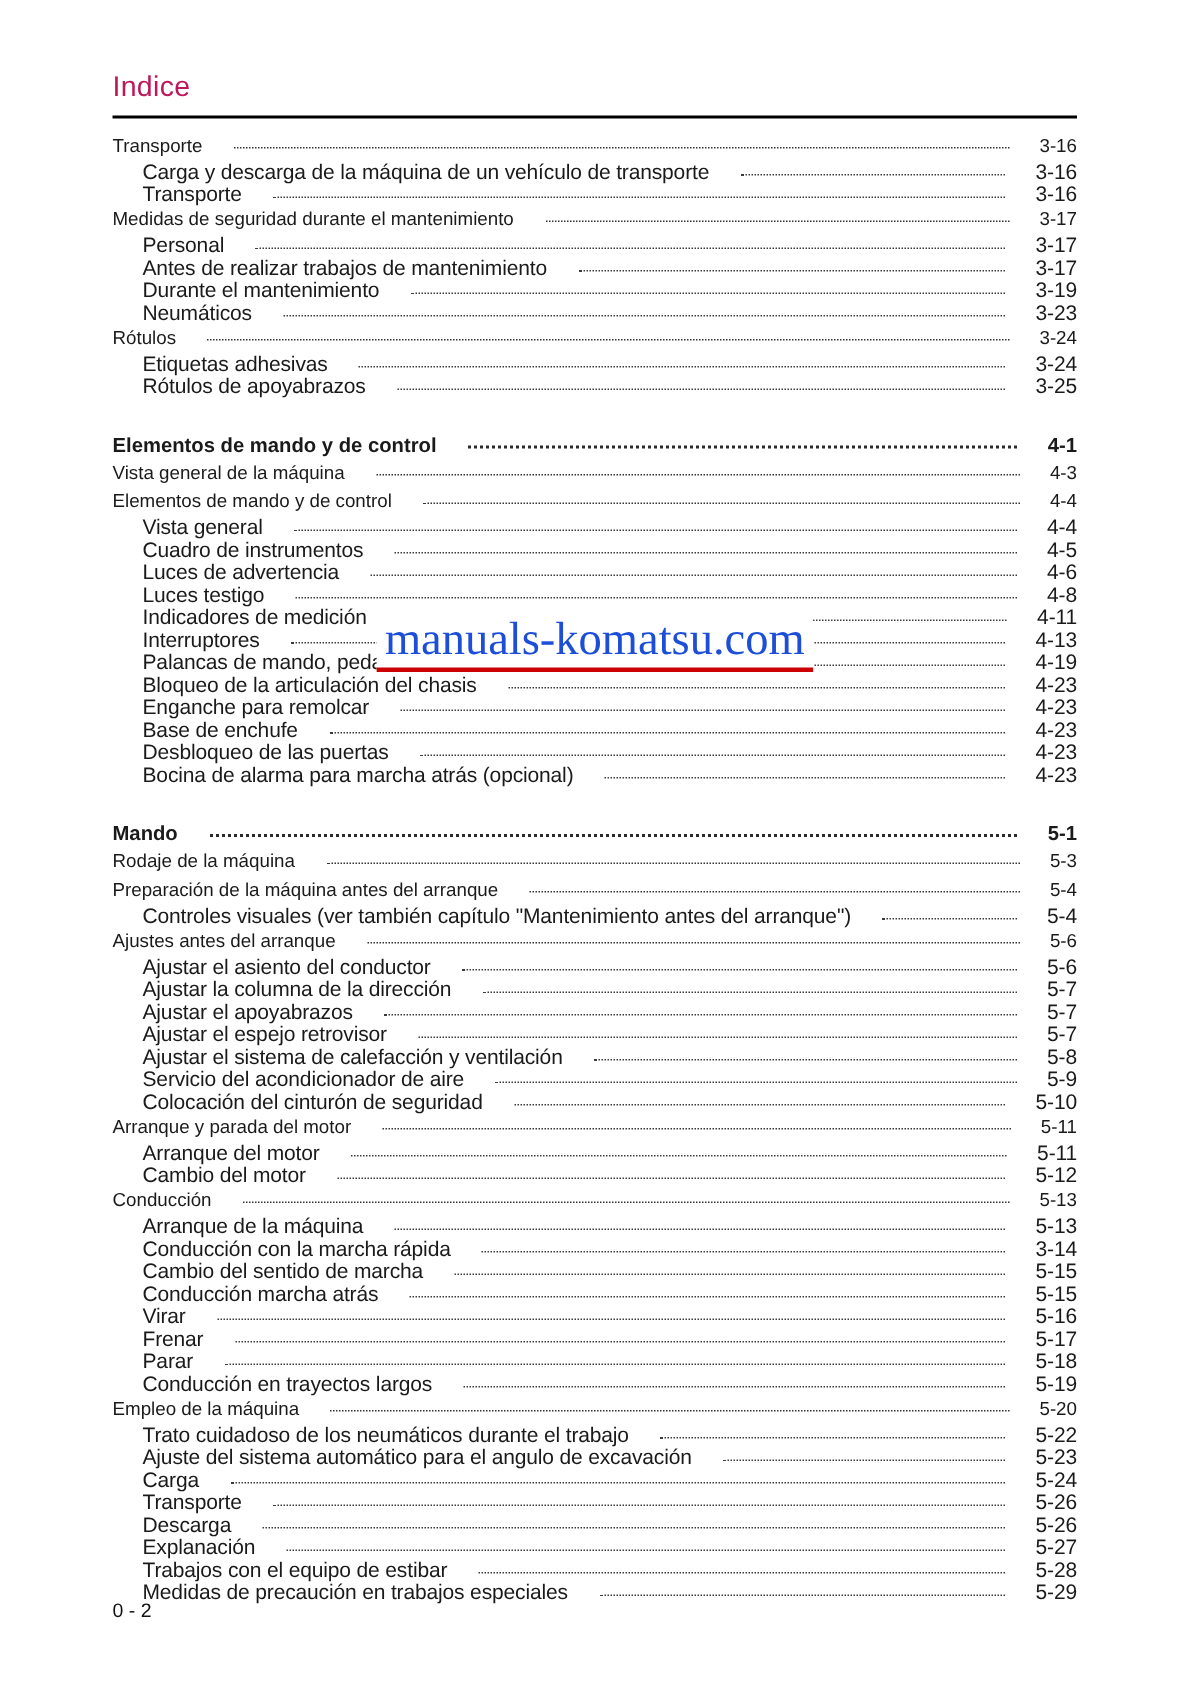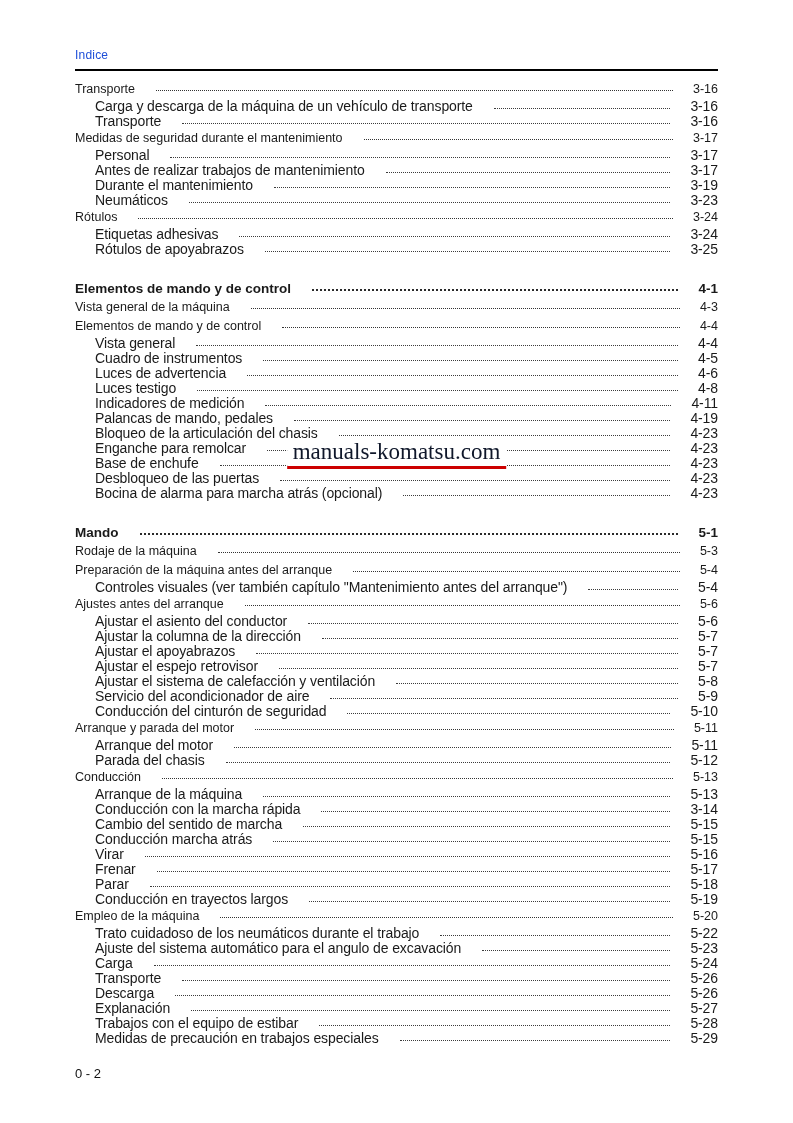--- a/index.html
+++ b/index.html
@@ -11,22 +11,22 @@
   }
   .sheet {
     position: relative;
     width: 793px;
     height: 1123px;
     background: #ffffff;
     padding: 48px 75px 0 75px;
     overflow: hidden;
   }
   .doc-title {
-    font-size: 12px;
-    color: #1d4ed8;
+    font-size: 19px;
+    color: #be185d;
     letter-spacing: 0.2px;
   }
   .title-rule {
     margin-top: 7px;
     border-bottom: 2.2px solid #000;
     margin-bottom: 9px;
   }
   .toc-row {
     display: flex;
     align-items: baseline;
@@ -59,29 +59,29 @@
 
   .level-2 {
     font-size: 14px;
     line-height: 15px;
     padding-left: 20px;
     letter-spacing: -0.1px;
   }
 
   .watermark {
     position: absolute;
-    top: 439px;
+    top: 408px;
     left: 50%;
     transform: translateX(-50%);
     background: #ffffff;
     padding: 0 6px 1px 6px;
     border-bottom: 3px solid #cc0000;
     font-family: "Liberation Serif", serif;
-    font-size: 23px;
-    color: #0f172a;
+    font-size: 31px;
+    color: #1d4ed8;
     white-space: nowrap;
   }
 
   .page-footer {
     position: absolute;
     left: 75px;
     top: 1066px;
     font-size: 13px;
     color: #111;
   }
@@ -186,20 +186,25 @@
     <span class="toc-label">Luces testigo</span>
     <span class="toc-leader"></span>
     <span class="toc-page">4-8</span>
   </div>
       <div class="toc-row level-2">
     <span class="toc-label">Indicadores de medición</span>
     <span class="toc-leader"></span>
     <span class="toc-page">4-11</span>
   </div>
       <div class="toc-row level-2">
+    <span class="toc-label">Interruptores</span>
+    <span class="toc-leader"></span>
+    <span class="toc-page">4-13</span>
+  </div>
+      <div class="toc-row level-2">
     <span class="toc-label">Palancas de mando, pedales</span>
     <span class="toc-leader"></span>
     <span class="toc-page">4-19</span>
   </div>
       <div class="toc-row level-2">
     <span class="toc-label">Bloqueo de la articulación del chasis</span>
     <span class="toc-leader"></span>
     <span class="toc-page">4-23</span>
   </div>
       <div class="toc-row level-2">
@@ -271,36 +276,36 @@
     <span class="toc-label">Ajustar el sistema de calefacción y ventilación</span>
     <span class="toc-leader"></span>
     <span class="toc-page">5-8</span>
   </div>
       <div class="toc-row level-2">
     <span class="toc-label">Servicio del acondicionador de aire</span>
     <span class="toc-leader"></span>
     <span class="toc-page">5-9</span>
   </div>
       <div class="toc-row level-2">
-    <span class="toc-label">Conducción del cinturón de seguridad</span>
+    <span class="toc-label">Colocación del cinturón de seguridad</span>
     <span class="toc-leader"></span>
     <span class="toc-page">5-10</span>
   </div>
       <div class="toc-row level-1">
     <span class="toc-label">Arranque y parada del motor</span>
     <span class="toc-leader"></span>
     <span class="toc-page">5-11</span>
   </div>
       <div class="toc-row level-2">
     <span class="toc-label">Arranque del motor</span>
     <span class="toc-leader"></span>
     <span class="toc-page">5-11</span>
   </div>
       <div class="toc-row level-2">
-    <span class="toc-label">Parada del chasis</span>
+    <span class="toc-label">Cambio del motor</span>
     <span class="toc-leader"></span>
     <span class="toc-page">5-12</span>
   </div>
       <div class="toc-row level-1">
     <span class="toc-label">Conducción</span>
     <span class="toc-leader"></span>
     <span class="toc-page">5-13</span>
   </div>
       <div class="toc-row level-2">
     <span class="toc-label">Arranque de la máquina</span>

